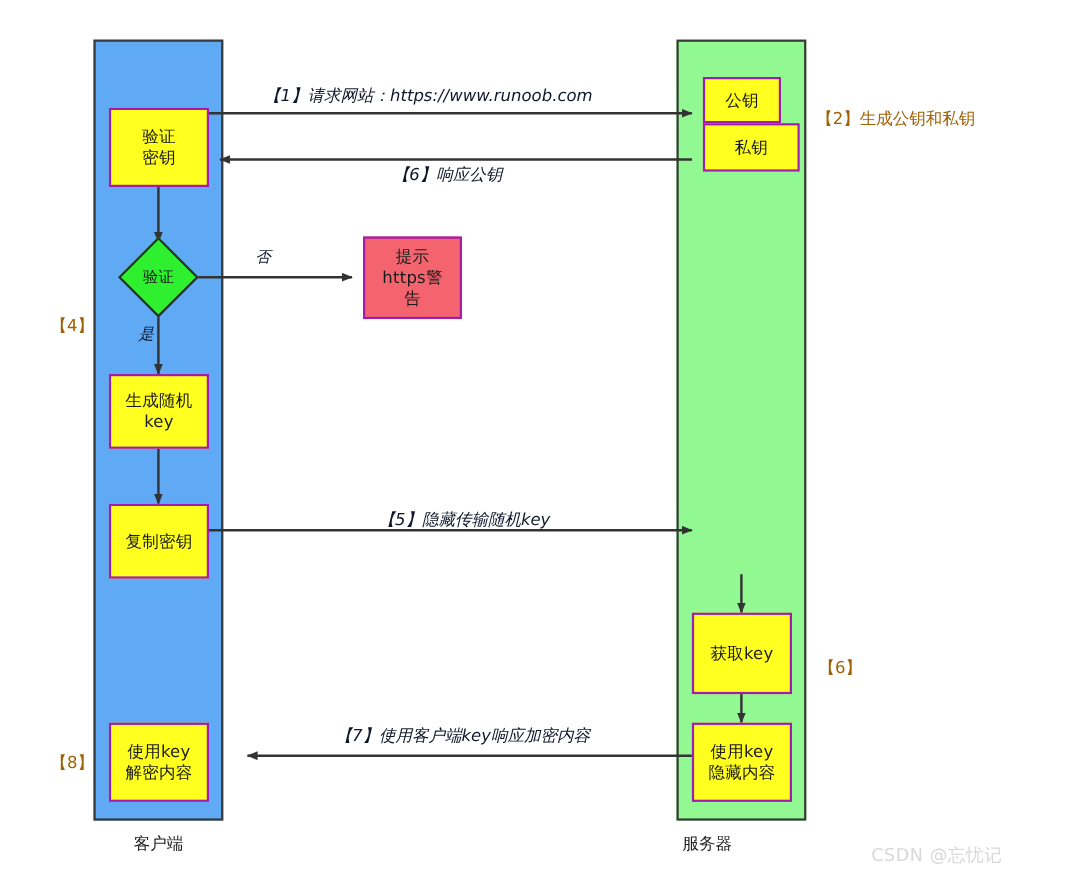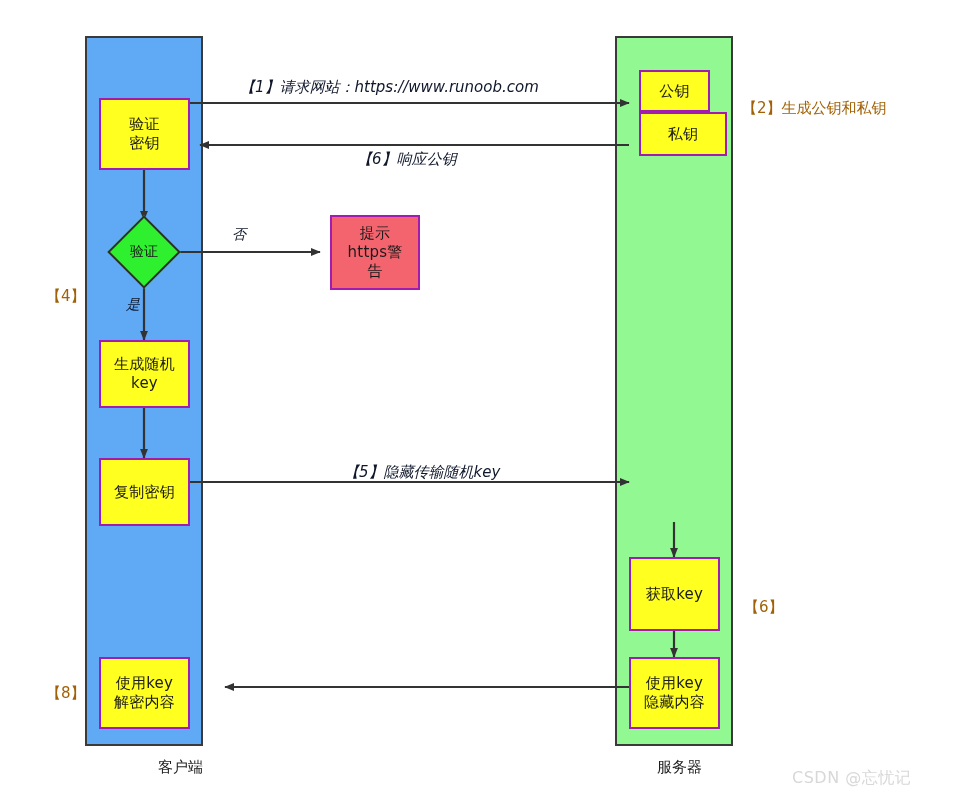--- a/index.html
+++ b/index.html
@@ -80,21 +80,21 @@
     position: absolute;
     font-size: 15px;
     color: #a16207;
     white-space: nowrap;
   }
 
   .lane-caption {
     position: absolute;
     font-size: 15px;
     color: #1f1f1f;
-    text-align: right;
+    text-align: center;
     white-space: nowrap;
   }
 
   .watermark {
     position: absolute;
     font-size: 16px;
     color: #d8d8d8;
     white-space: nowrap;
     letter-spacing: 0.5px;
   }
@@ -201,20 +201,21 @@
   <div class="edge-label" style="left:240px; top:80px;">【1】请求网站：https://www.runoob.com</div>
 
   <div class="edge-label" style="left:357px; top:152px;">【6】响应公钥</div>
 
   <div class="edge-label small" style="left:232px; top:227px;">否</div>
 
   <div class="edge-label small" style="left:126px; top:297px;">是</div>
 
   <div class="edge-label" style="left:330px; top:465px;margin-left:14px;">【5】隐藏传输随机key</div>
 
+  <div class="edge-label" style="left:305px; top:662px;">【7】使用客户端key响应加密内容</div>
 
   <div class="side-label" style="left:742px; top:99px;">【2】生成公钥和私钥</div>
 
   <div class="side-label" style="left:46px; top:287px;">【4】</div>
 
   <div class="side-label" style="left:744px; top:598px;">【6】</div>
 
   <div class="side-label" style="left:46px; top:684px;">【8】</div>
 
   <div class="lane-caption" style="left:85px; top:758px; width:118px;">客户端</div>

